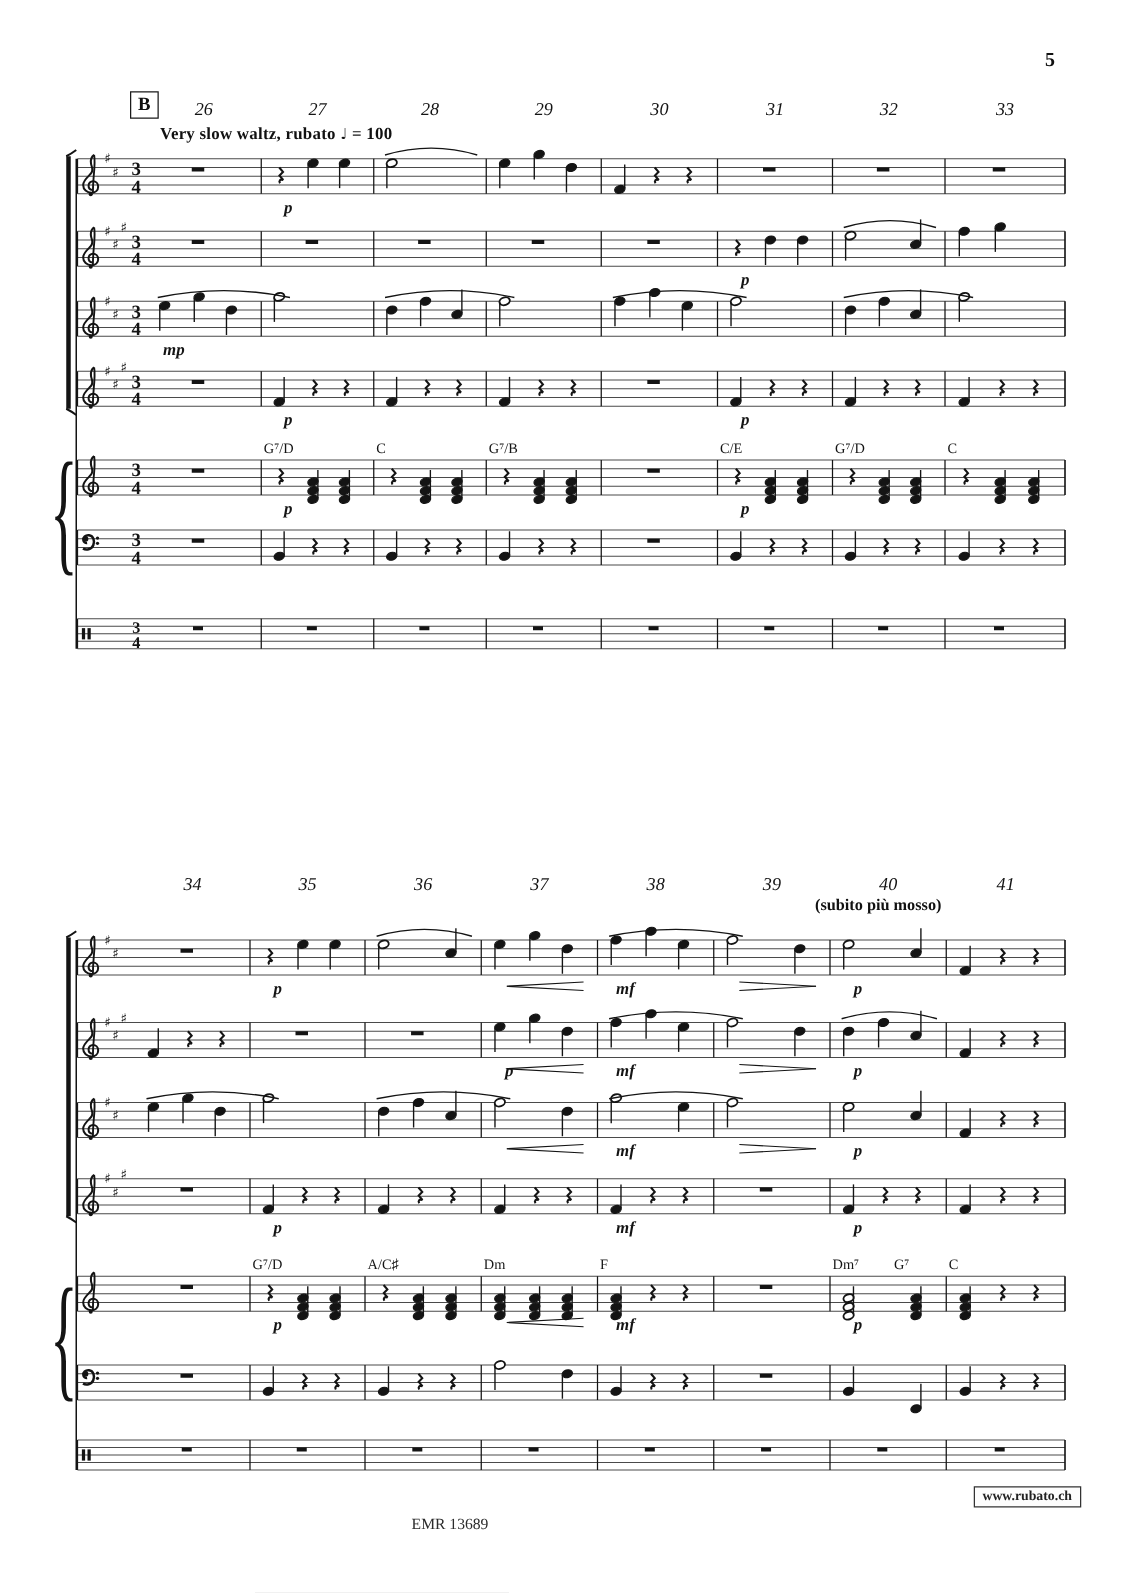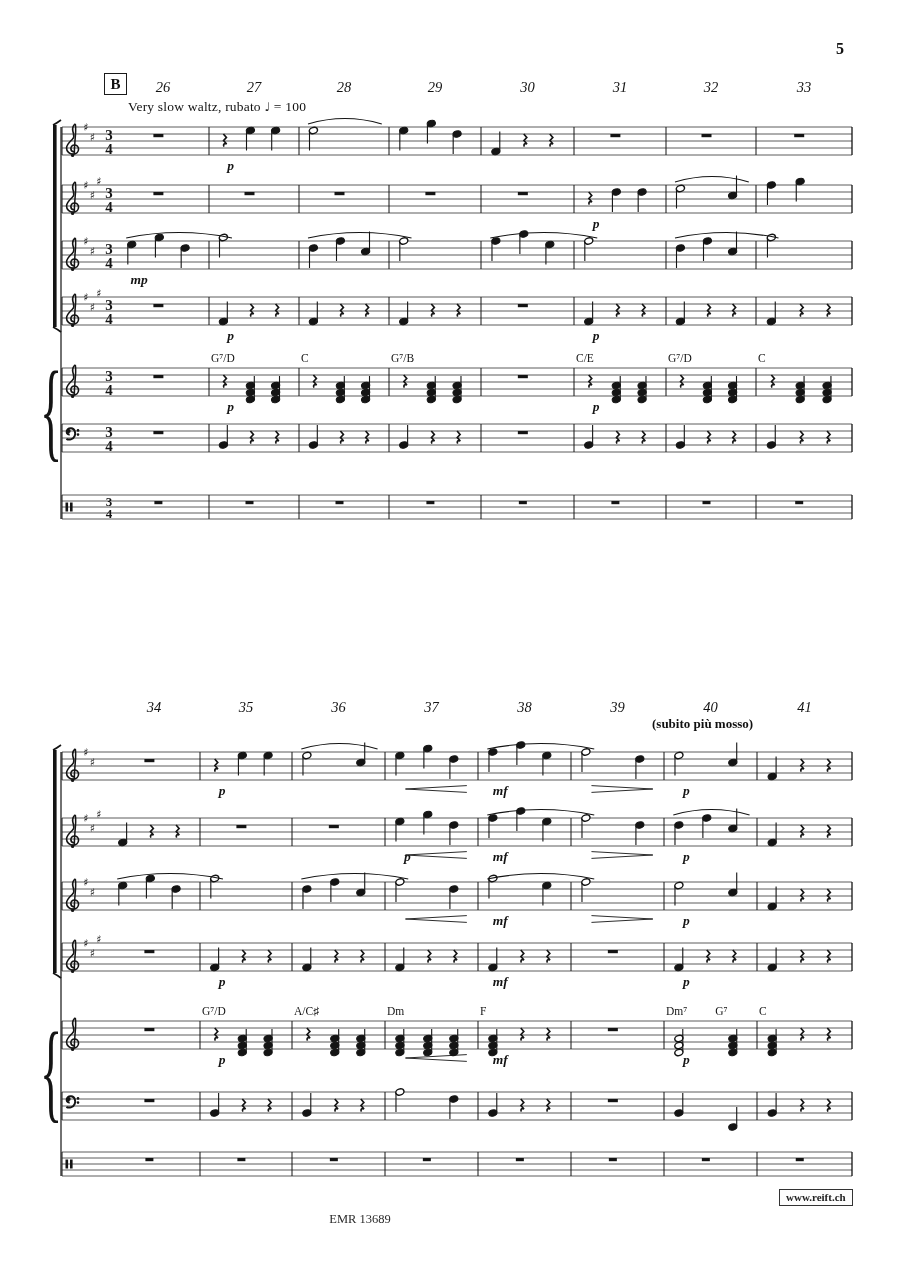--- a/index.html
+++ b/index.html
@@ -3,21 +3,21 @@
 <meta charset="utf-8">
 <style>
   html,body{margin:0;padding:0;background:#e8e8e8;}
   .page{position:relative;width:900px;height:1274px;background:#ffffff;
         font-family:"Liberation Serif","DejaVu Serif",serif;color:#111;overflow:hidden;}
   .abs{position:absolute;}
   #score-svg{position:absolute;left:0;top:0;}
   .page-number{left:836px;top:40px;font-size:16px;font-weight:bold;}
   .rehearsal{left:104px;top:73px;width:21px;height:20px;border:1.4px solid #1a1a1a;
              text-align:center;font-weight:bold;font-size:15px;line-height:20px;}
-  .tempo{left:128px;top:99px;font-size:13.5px;font-weight:normal;letter-spacing:.2px;}
+  .tempo{left:128px;top:99px;font-size:13.5px;font-weight:bold;letter-spacing:.2px;}
   .tempo .note-glyph{font-family:"DejaVu Sans",sans-serif;font-size:12px;}
   .subito{left:652px;top:716px;width:156px;text-align:left;font-size:13px;font-weight:bold;}
   .footer-catalog{left:0;top:1212px;width:720px;text-align:center;font-size:12.5px;color:#2b2b2b;}
   .publisher{left:779px;top:1189px;border:1px solid #333;padding:1px 6px 2px 6px;
              font-size:11px;font-weight:bold;color:#222;background:#fdfdfd;}
 </style>
 </head>
 <body>
 
 <div class="page">
@@ -847,14 +847,14 @@
   <div class="abs tempo">
     <span>Very slow waltz, rubato</span>
     <span class="note-glyph">♩</span>
     <span>= 100</span>
   </div>
 
   <div class="abs subito">(subito più mosso)</div>
 
   <div class="abs footer-catalog">EMR 13689</div>
 
-  <div class="abs publisher">www.reift.ch</div>
+  <div class="abs publisher">www.rubato.ch</div>
 </div>
 
 </body></html>

